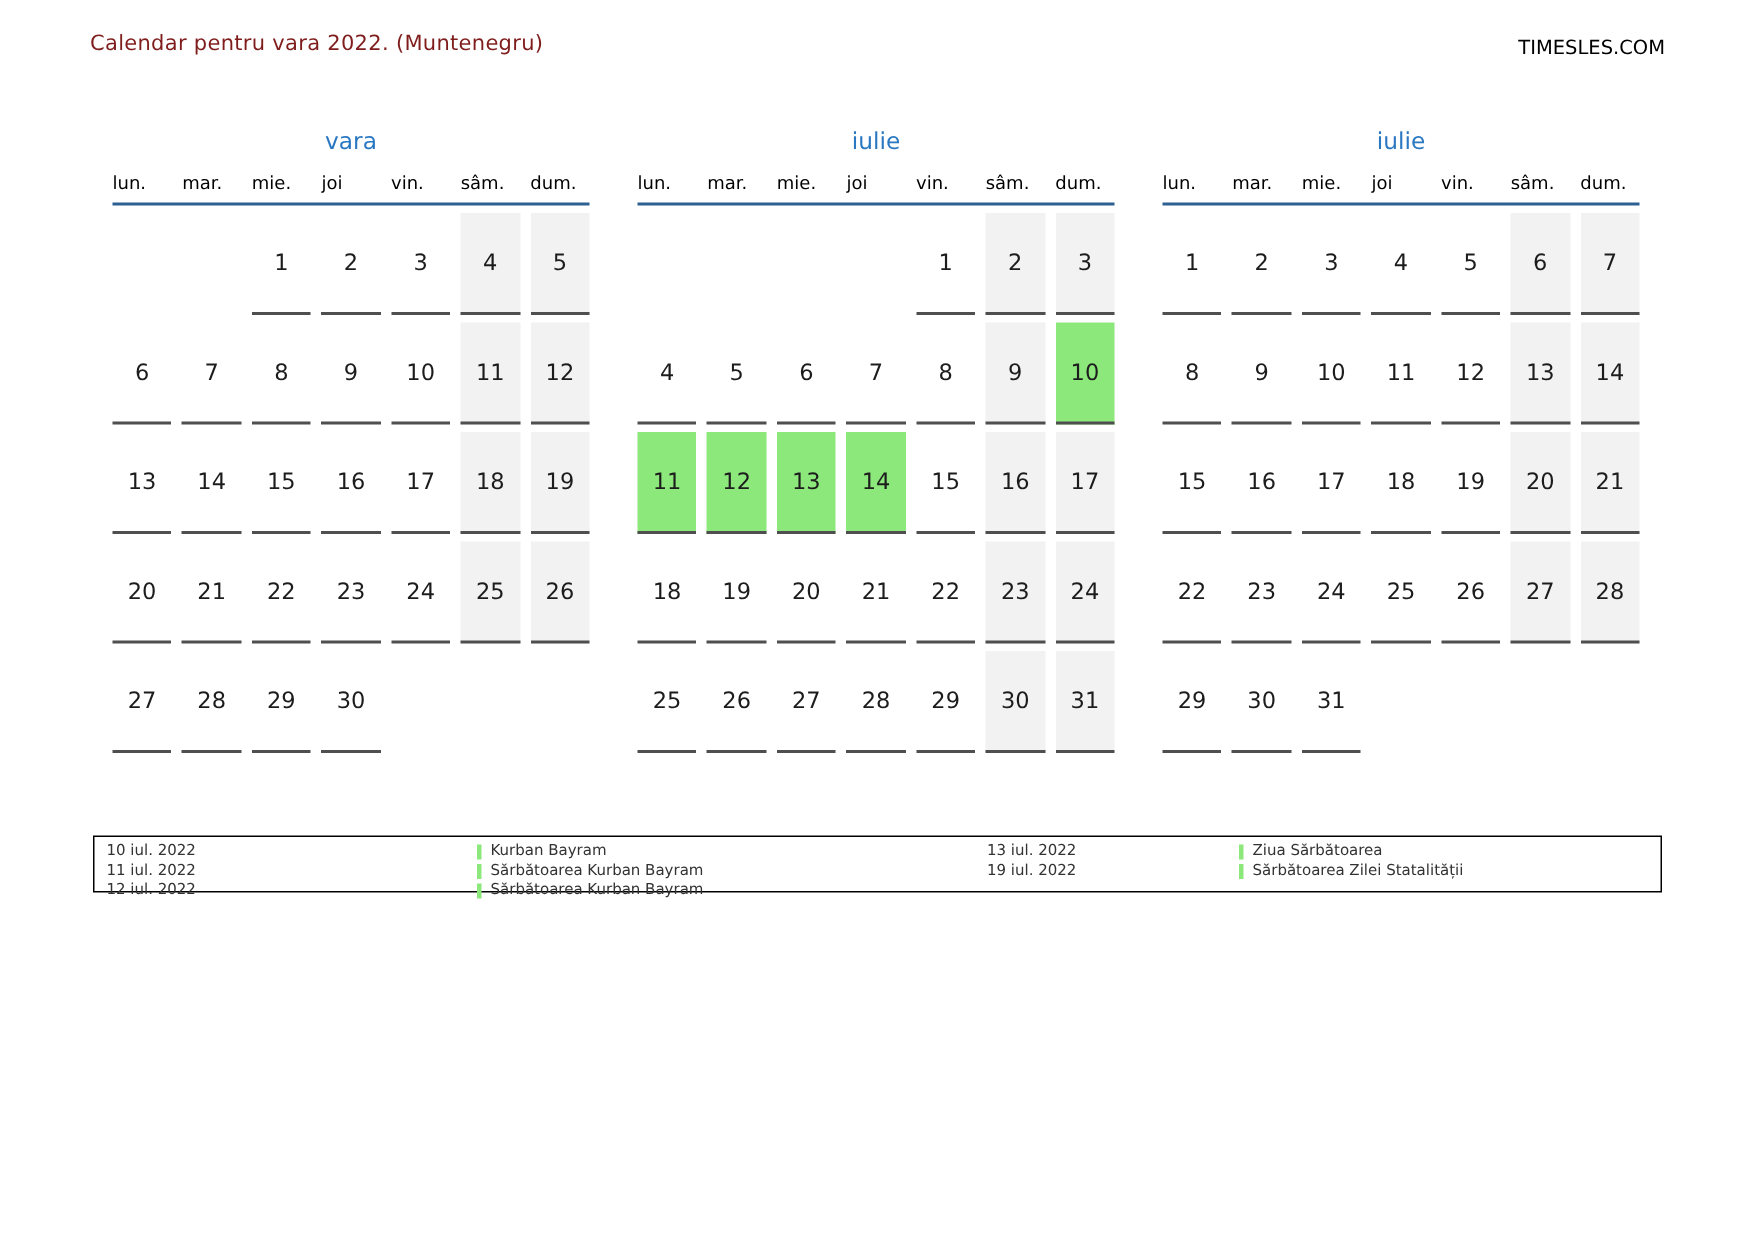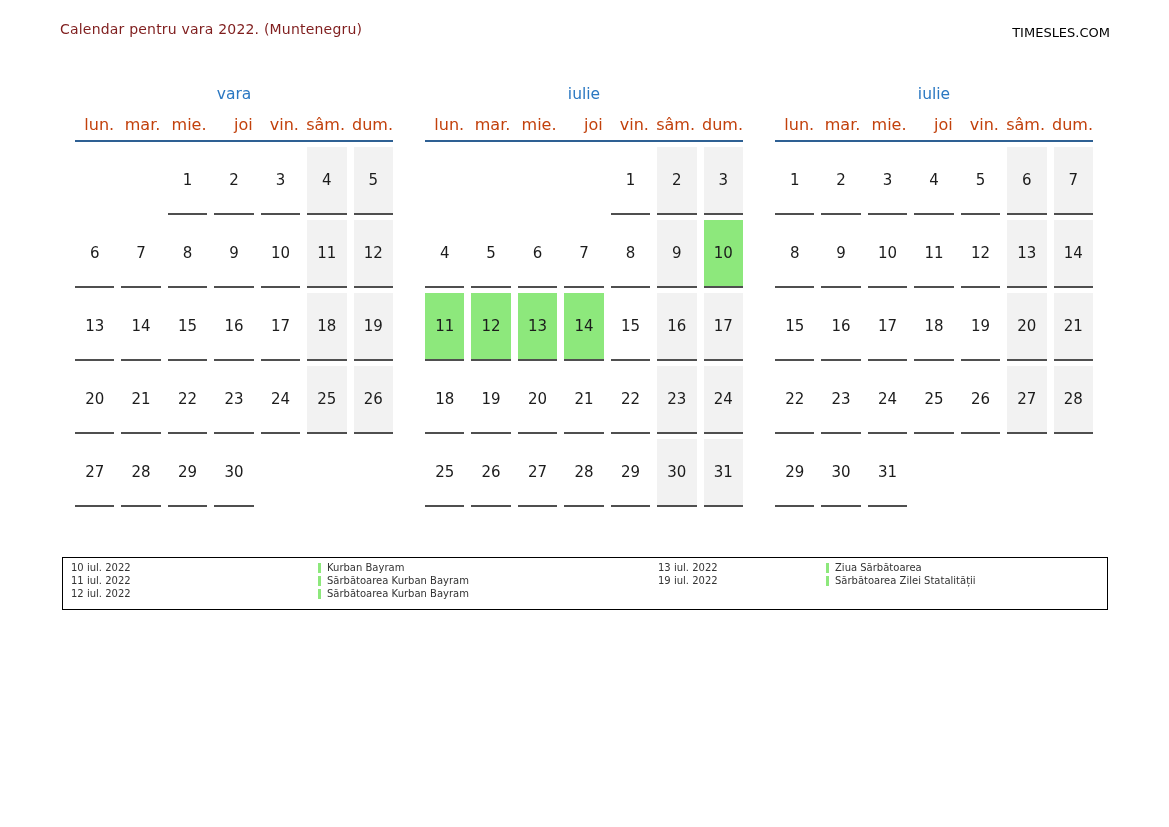--- a/index.html
+++ b/index.html
@@ -26,41 +26,41 @@
     position:absolute; left:75px; top:84px;
     display:flex; gap:32px;
   }
   .month { width:318px; }
   .month-title {
     text-align:center; font-size:15.5px; color:#2b78c2;
     line-height:20px; margin-bottom:11px;
   }
   .weekday-row {
     display:grid; grid-template-columns:repeat(7,1fr); gap:7px;
-    font-size:16px; color:#c2410c; text-align:right;
+    font-size:12px; color:#000000; text-align:left;
     padding-bottom:6px; border-bottom:2px solid #2e6093;
   }
   .week-row {
     display:grid; grid-template-columns:repeat(7,1fr); gap:7px;
     height:73px;
   }
   .day-cell {
     margin-top:5px;
     display:flex; align-items:center; justify-content:center;
     font-size:15px; color:#1c1c1c;
     border-bottom:2px solid #4f4f4f;
   }
   .day-cell.weekend { background:#f2f2f2; }
   .day-cell.holiday { background:#8de87c; }
   .day-cell.empty   { border-bottom:none; background:none; }
 
   
   .legend {
     position:absolute; left:62px; top:557px;
-    width:1046px; height:53px;
+    width:1046px; height:38px;
     border:1.5px solid #000;
     display:flex; padding:4px 0 0 8px;
     font-size:10px; color:#333;
   }
   .legend .col { display:flex; flex-direction:column; }
   .legend .col > div { line-height:12.8px; height:12.8px; display:flex; align-items:center; }
   .col-dates-1  { width:247px; }
   .col-events-1 { width:340px; }
   .col-dates-2  { width:168px; }
   .col-events-2 { flex:1; }

